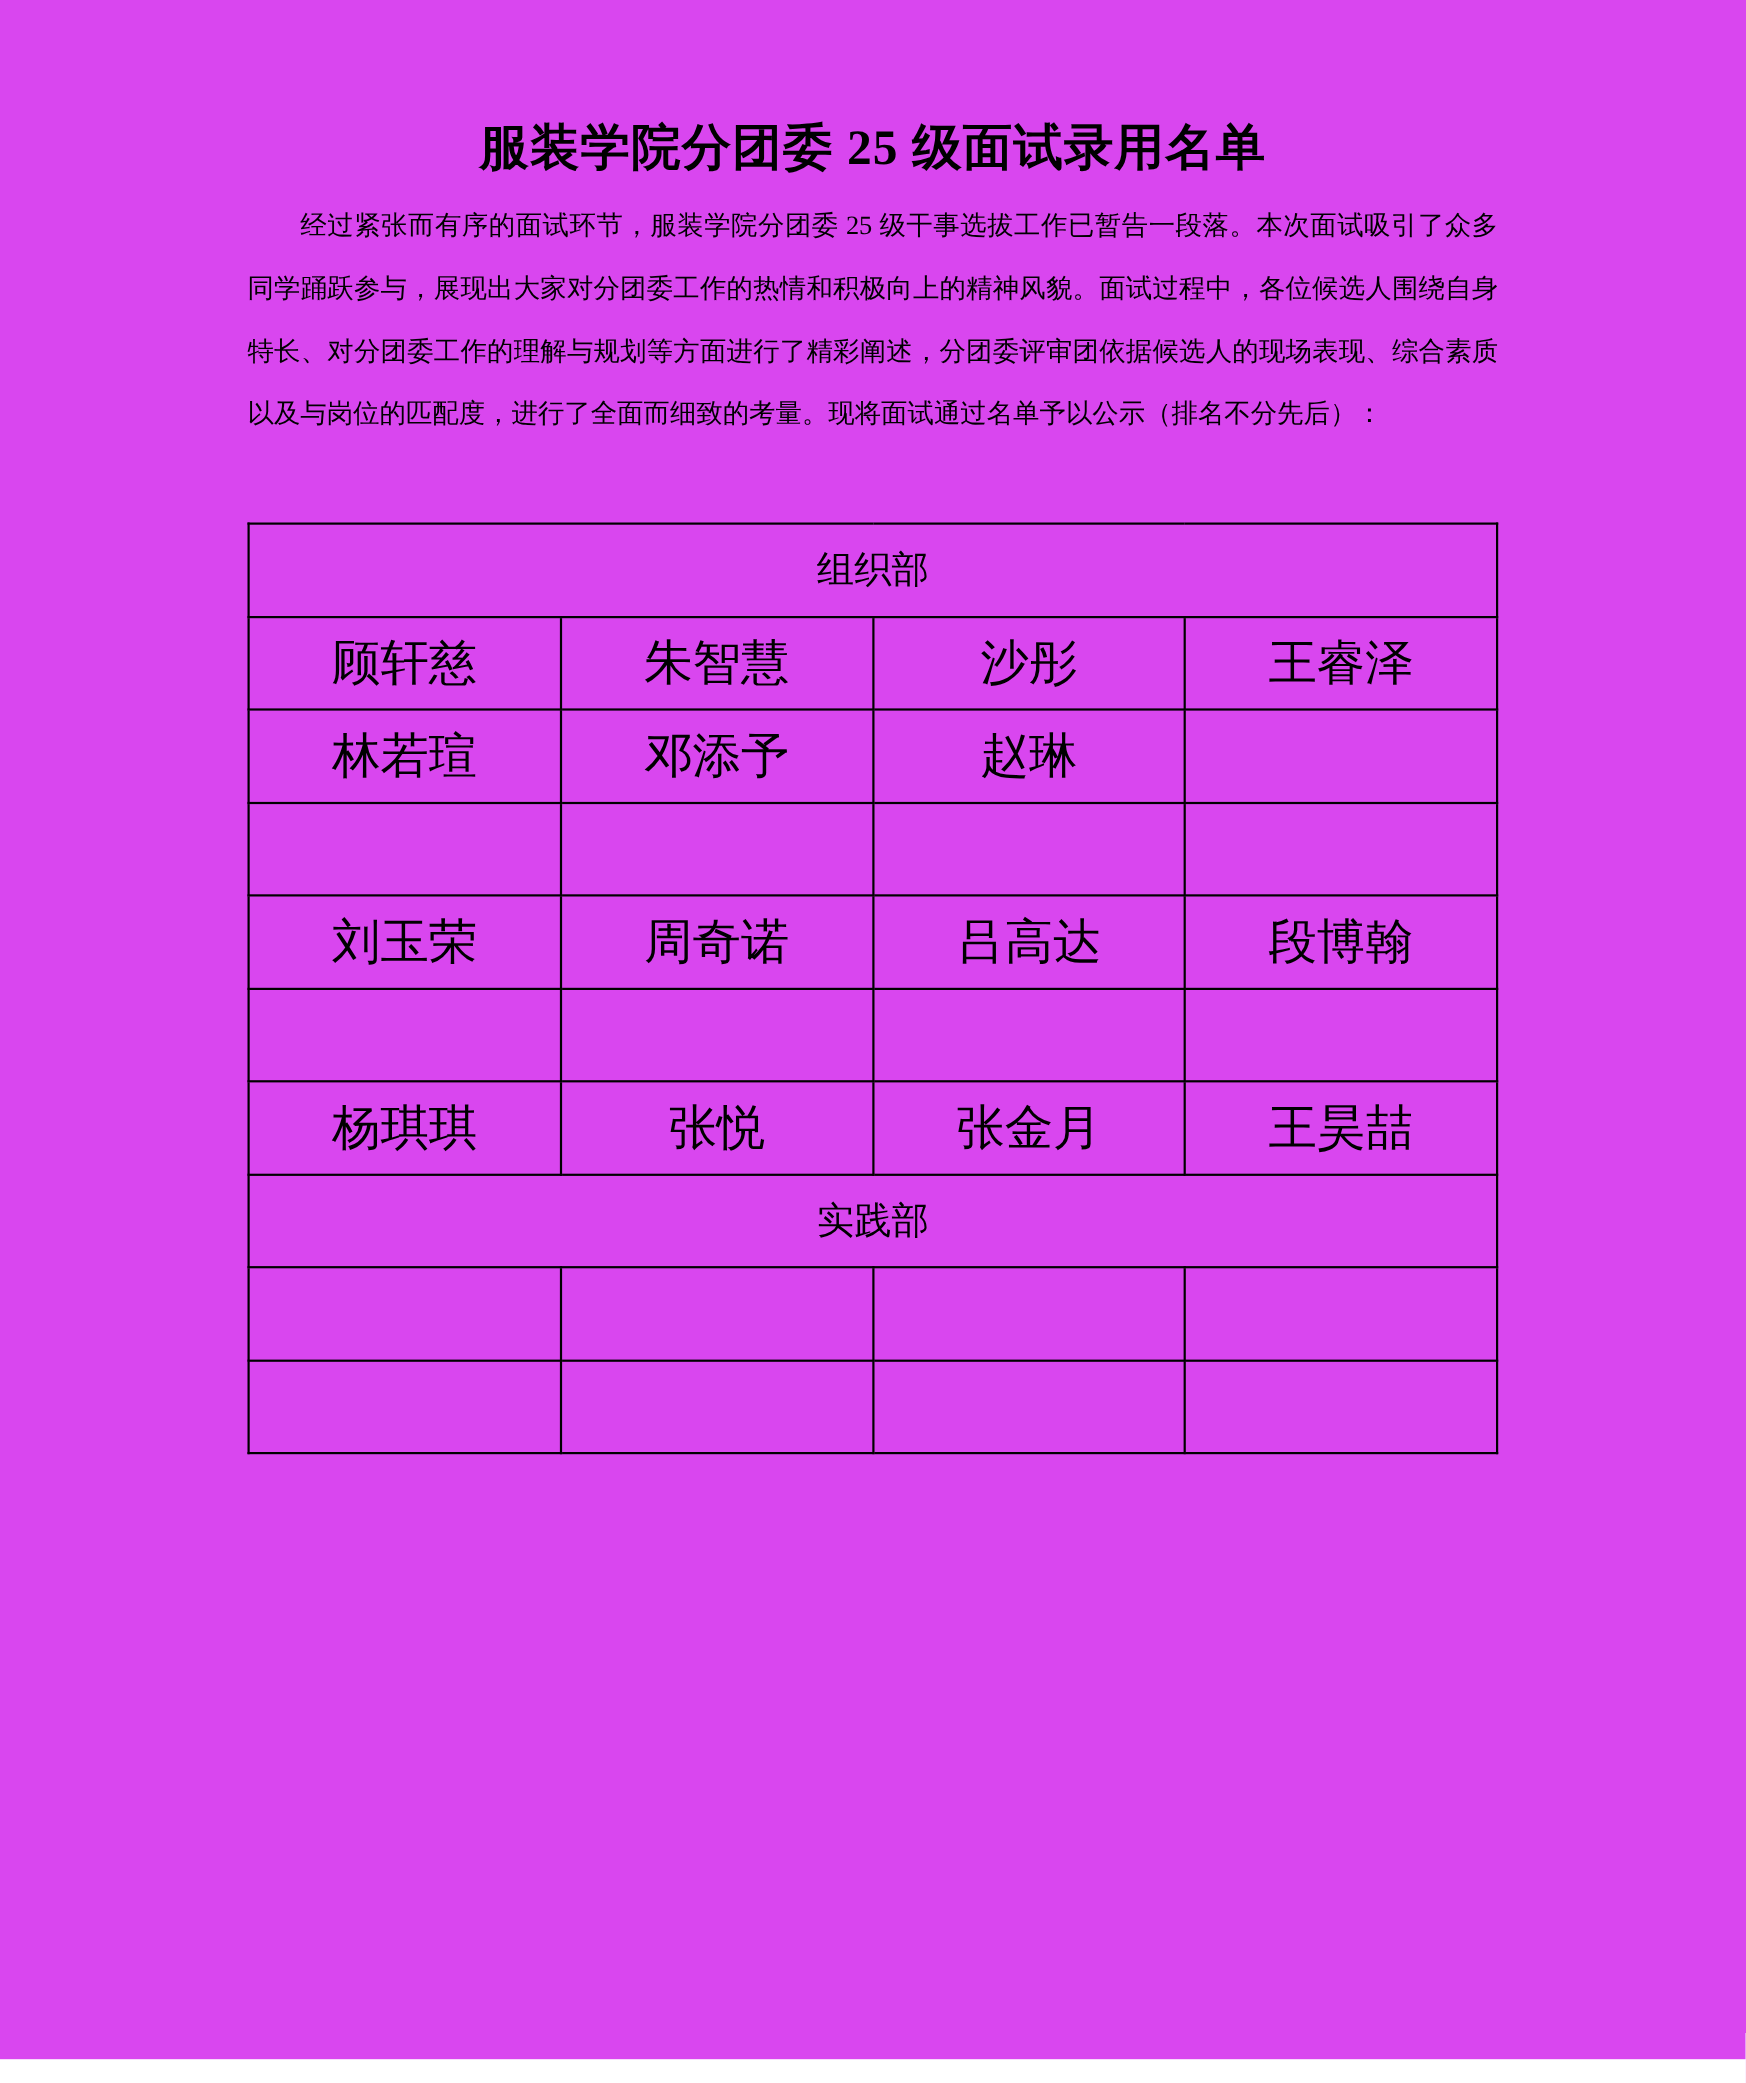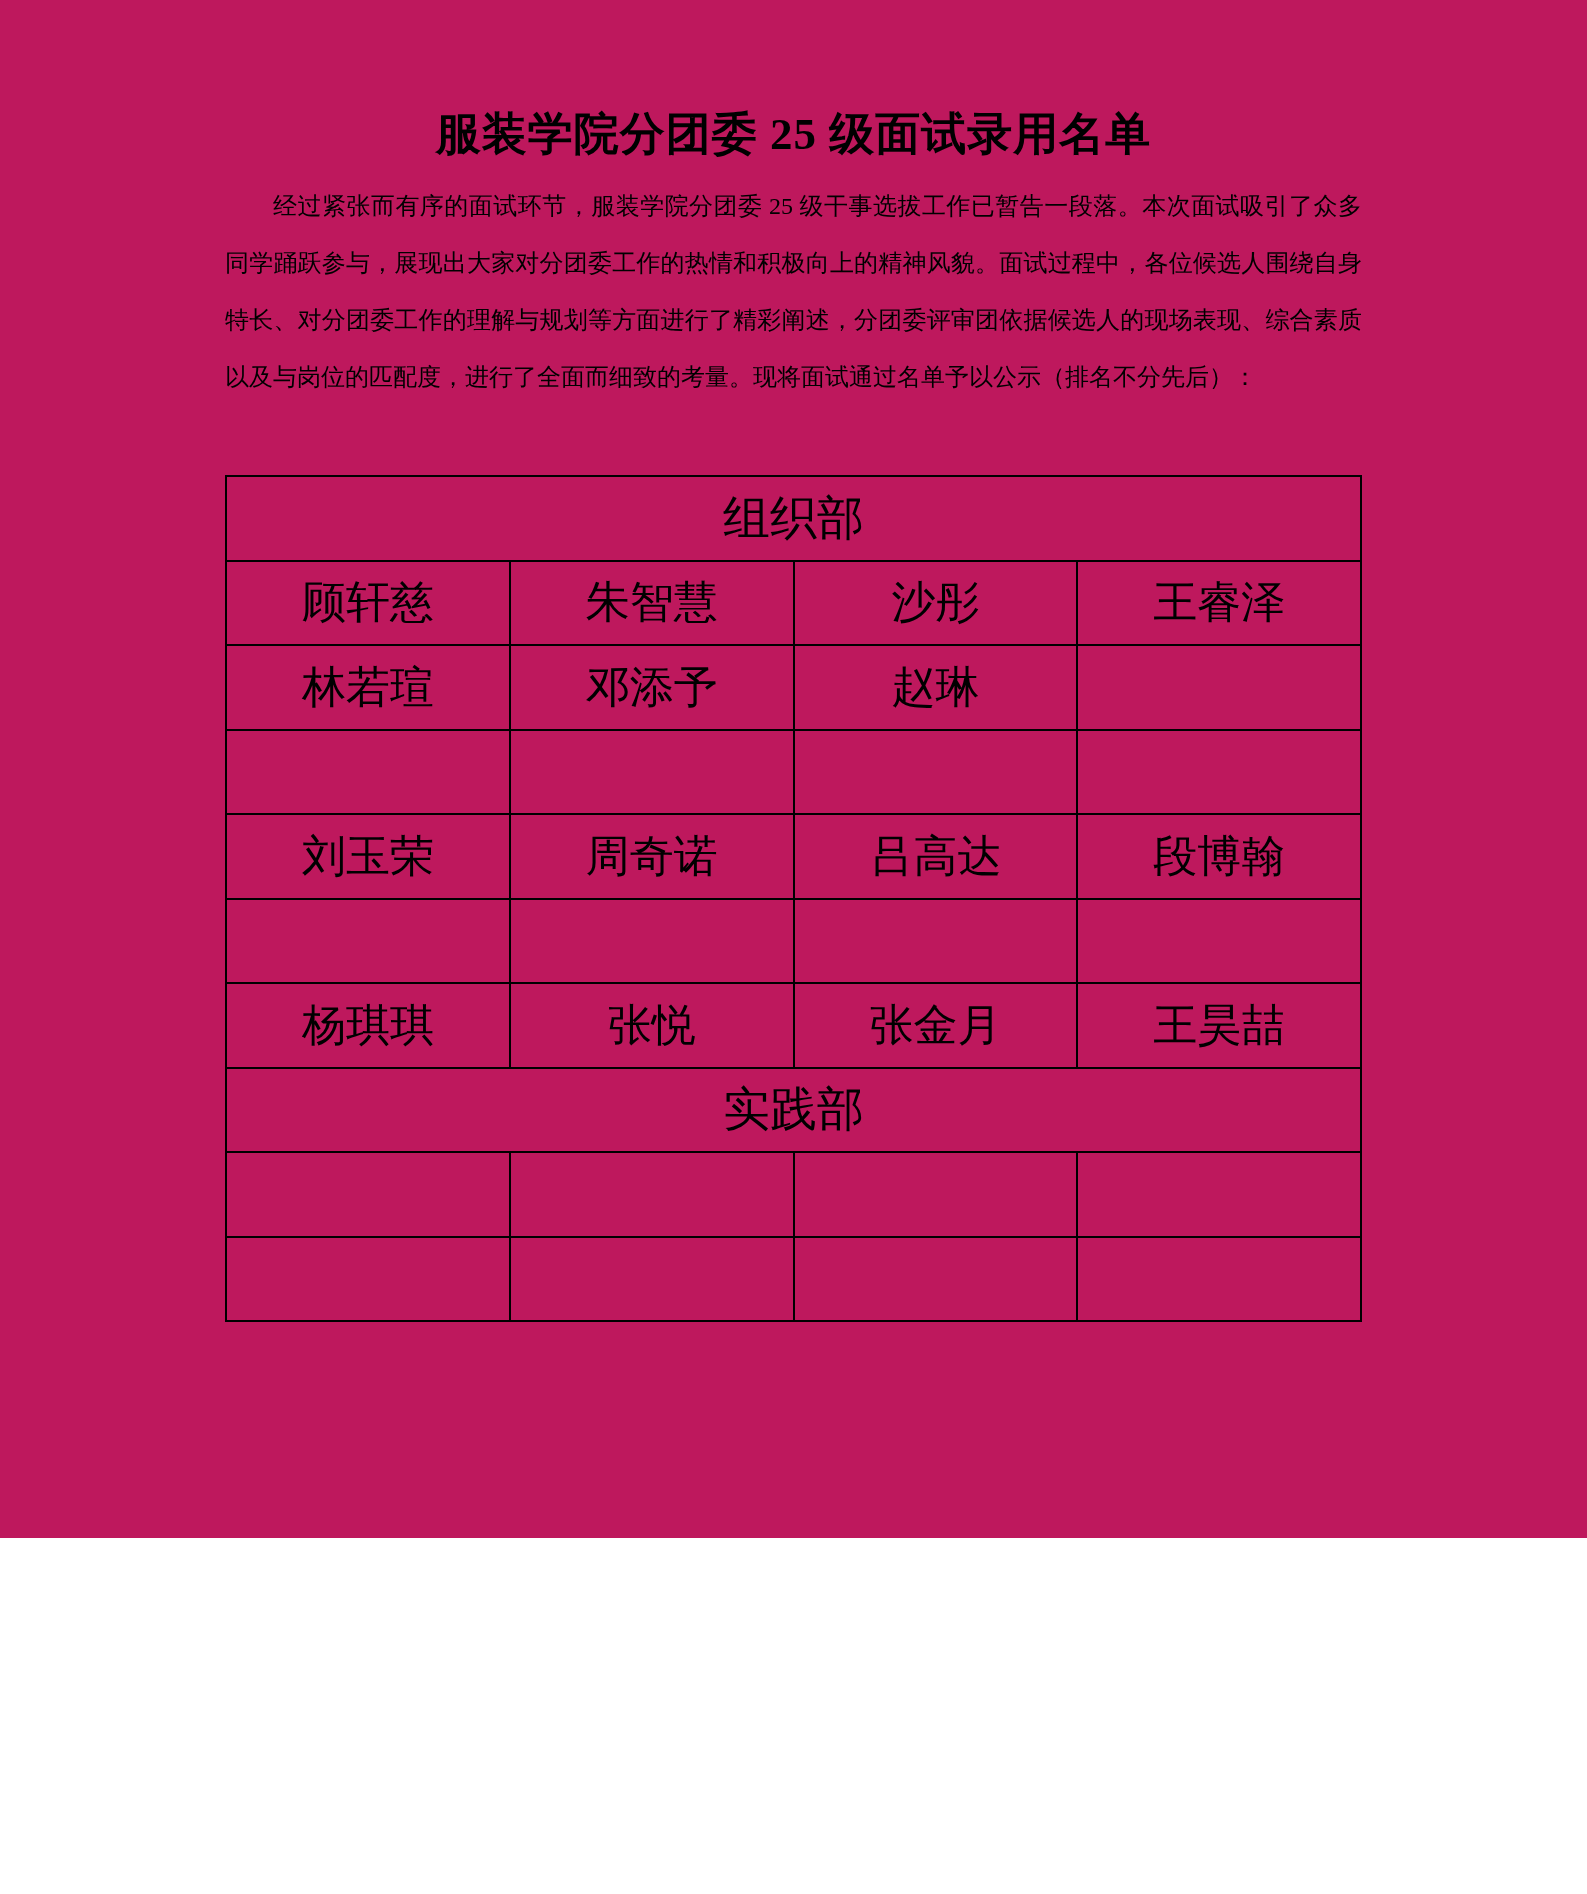--- a/index.html
+++ b/index.html
@@ -9,22 +9,22 @@
   }
   body {
     width: 1587px;
     height: 1894px;
     font-family: "Liberation Serif", "DejaVu Serif", serif;
     color: #000000;
   }
   .page {
     position: relative;
     width: 1587px;
-    height: 1538px;
-    background: #be185d;
+    height: 1872px;
+    background: #d946ef;
     overflow: hidden;
   }
   .doc-title {
     position: absolute;
     top: 104px;
     left: 0;
     width: 100%;
     margin: 0;
     text-align: center;
     font-size: 45px;
@@ -55,21 +55,21 @@
     border: 2px solid #000000;
     padding: 0;
     text-align: center;
     vertical-align: middle;
     overflow: hidden;
   }
   .roster-table tr {
     height: 84.5px;
   }
   .dept-header-cell {
-    font-size: 47px;
+    font-size: 34px;
   }
   .name-cell {
     font-size: 44px;
   }
 </style>
 </head>
 <body>
 
 <div class="page">
 

